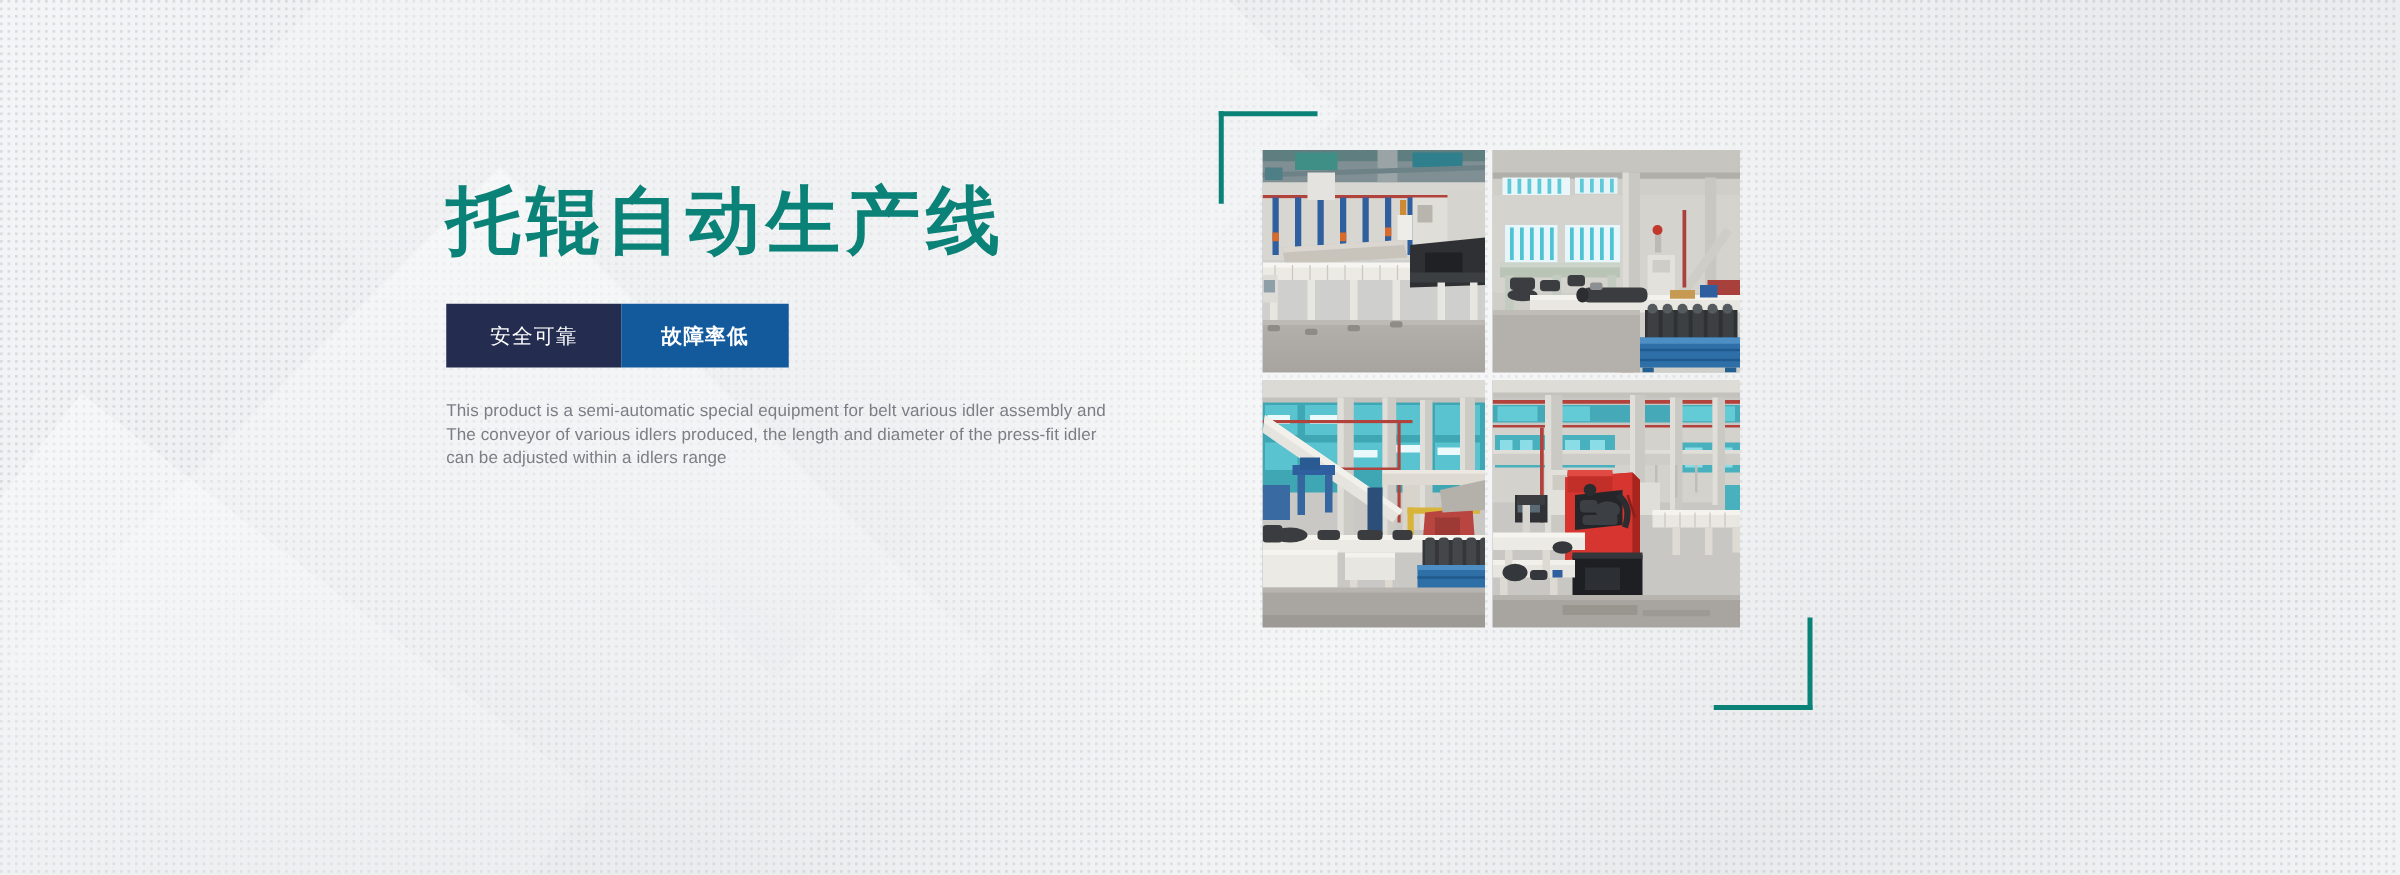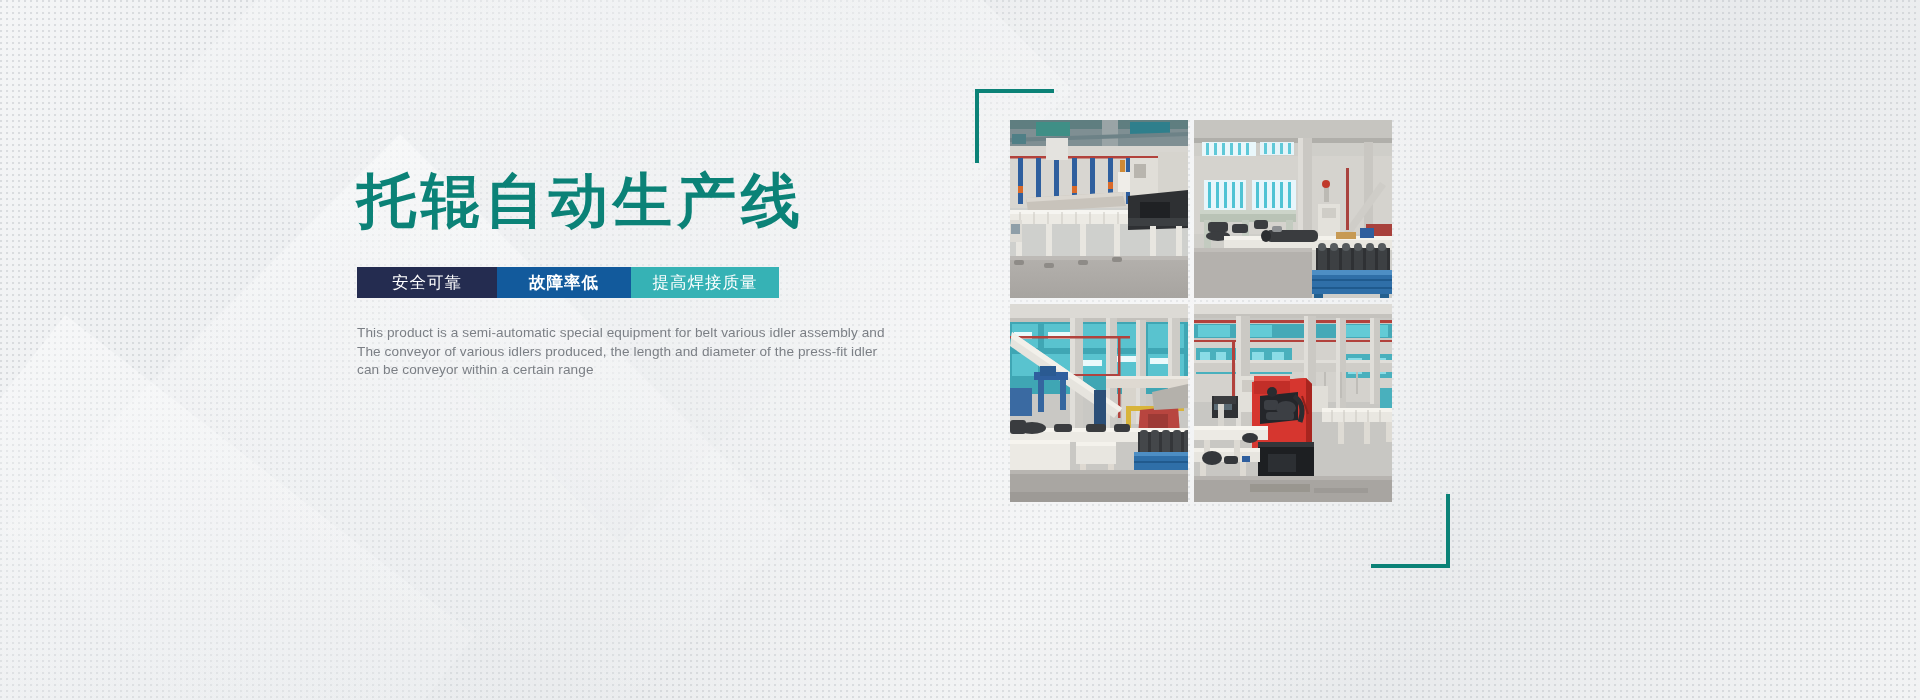--- a/index.html
+++ b/index.html
@@ -49,38 +49,38 @@
   .vignette {
     position: absolute; inset: 0;
     background: radial-gradient(ellipse 72% 100% at 50% 45%, rgba(255,255,255,0.45) 0%, rgba(255,255,255,0.0) 62%);
     pointer-events: none;
   }
 
   
   .left-col {
     position: absolute;
     left: 357px;
-    top: 172px;
+    top: 148px;
     width: 600px;
   }
 
   .hero-title {
     font-size: 59px;
     line-height: 1.0;
     font-weight: 700;
     color: #0b8277;
     letter-spacing: 5px;
     margin: 0;
     white-space: nowrap;
   }
 
   .badge-row {
     display: flex;
     margin-top: 36px;
-    height: 31px;
+    height: 51px;
   }
   .badge {
     display: flex;
     align-items: center;
     justify-content: center;
     color: #ffffff;
     font-size: 16.5px;
     letter-spacing: 1px;
     padding: 0 20px;
     box-sizing: border-box;
@@ -162,28 +162,27 @@
   <div class="diag diag-c"></div>
   <div class="vignette"></div>
 
   <div class="left-col">
 
     <h1 class="hero-title">托辊自动生产线</h1>
 
     <div class="badge-row">
       <div class="badge badge-1">安全可靠</div>
       <div class="badge badge-2">故障率低</div>
-      <div class="badge badge-3">提高焊接质量</div>
     </div>
 
 
     <div class="desc-en">
       <div>This product is a semi-automatic special equipment for belt various idler assembly and</div>
       <div>The conveyor of various idlers produced, the length and diameter of the press-fit idler</div>
-      <div>can be conveyor within a certain range</div>
+      <div>can be adjusted within a idlers range</div>
     </div>
 
   </div>
 
   <div class="gallery-wrap">
 
     <div class="bracket bracket-tl"></div>
     <div class="bracket bracket-br"></div>
 
     <div class="photo-grid">

